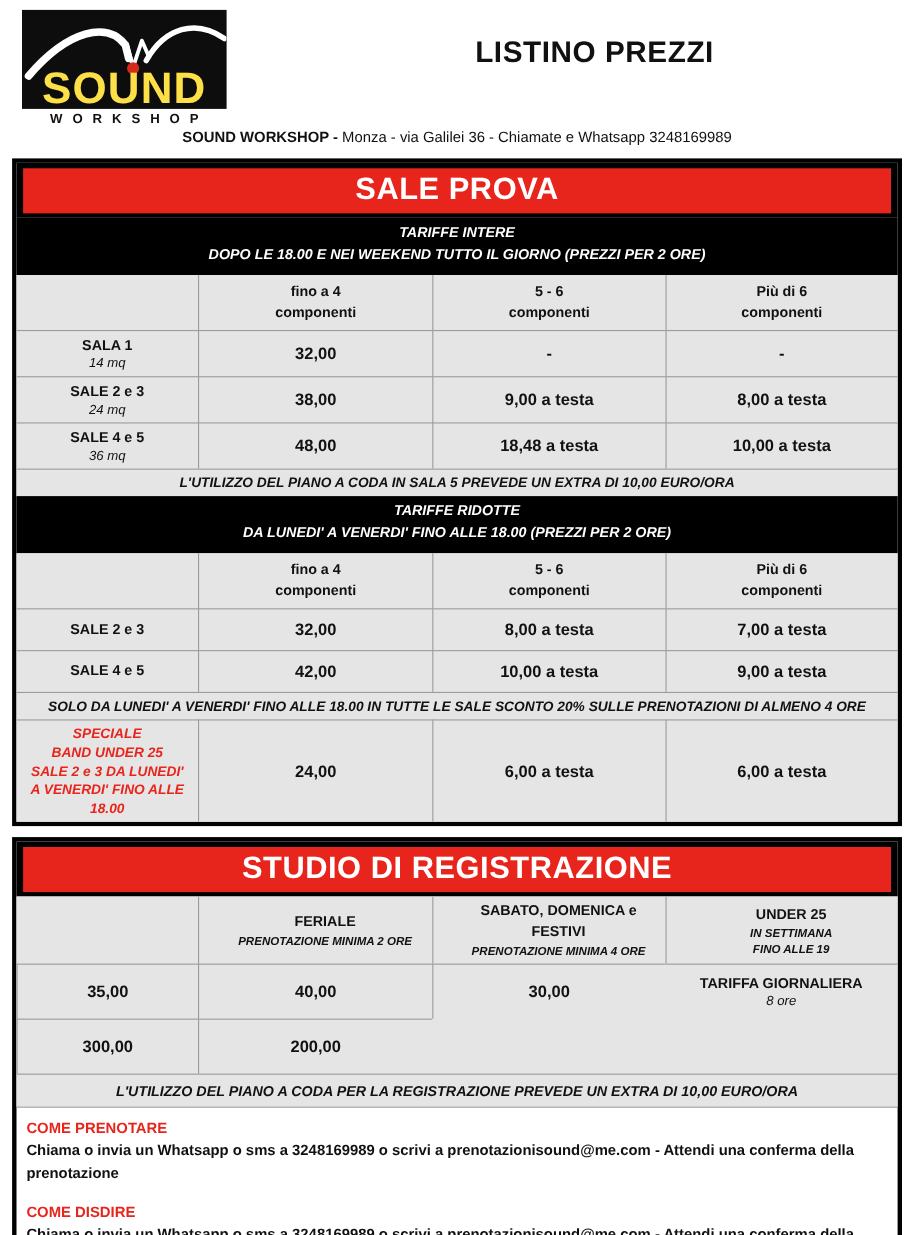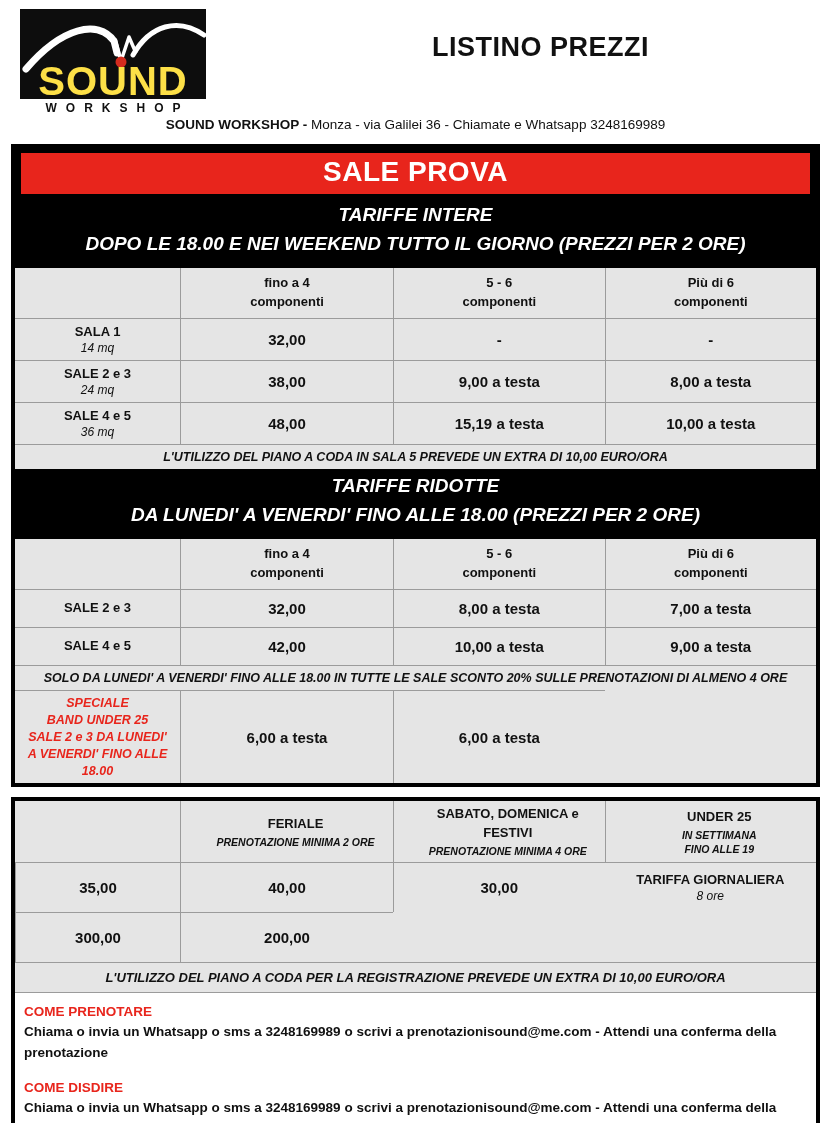--- a/index.html
+++ b/index.html
@@ -33,21 +33,21 @@
   
   .block { margin:0 11px; border:4px solid #000; background:#fff; }
   .block-sale { margin-top:22px; margin-bottom:10px; }
   .banner-wrap { background:#000; padding:5px 6px 4px 6px; }
   .red-banner {
     background:var(--red); color:#fff; font-weight:bold; font-size:28px;
     text-align:center; padding:3px 0 6px 0; letter-spacing:0.5px;
   }
   .black-heading {
     background:#000; color:#fff; font-weight:bold; font-style:italic;
-    text-align:center; font-size:19px; line-height:1.5; padding:3px 0 10px 0;
+    text-align:center; font-size:13px; line-height:1.5; padding:3px 0 10px 0;
   }
 
   
   .grid { display:grid; grid-template-columns:20.6% 26.6% 26.4% 26.4%; background:#e5e5e5; }
   .cell {
     display:flex; flex-direction:column; justify-content:center; align-items:center;
     text-align:center; padding:4px 6px;
   }
   .bl { border-left:1px solid var(--grid); }
   .bt { border-top:1px solid var(--grid); }
@@ -134,21 +134,21 @@
     </div>
     <div class="cell bt bl h42 val">38,00</div>
     <div class="cell bt bl h42 val">9,00 a testa</div>
     <div class="cell bt bl h42 val">8,00 a testa</div>
 
     <div class="cell bt h42">
       <span class="rowlabel">SALE 4 e 5</span>
       <span class="rowsub">36 mq</span>
     </div>
     <div class="cell bt bl h42 val">48,00</div>
-    <div class="cell bt bl h42 val">15,19 a testa</div>
+    <div class="cell bt bl h42 val">18,48 a testa</div>
     <div class="cell bt bl h42 val">10,00 a testa</div>
 
     <div class="cell bt span-all note">L'UTILIZZO DEL PIANO A CODA IN SALA 5 PREVEDE UN EXTRA DI 10,00 EURO/ORA</div>
   </div>
 
   <div class="black-heading pre">TARIFFE RIDOTTE
 DA LUNEDI' A VENERDI' FINO ALLE 18.00 (PREZZI PER 2 ORE)</div>
 
   <div class="grid">
     <div class="cell colhead"></div>
@@ -173,26 +173,30 @@
     <div class="cell bt bl h38 val">10,00 a testa</div>
     <div class="cell bt bl h38 val">9,00 a testa</div>
 
     <div class="cell bt span-all note">SOLO DA LUNEDI' A VENERDI' FINO ALLE 18.00 IN TUTTE LE SALE SCONTO 20% SULLE PRENOTAZIONI DI ALMENO 4 ORE</div>
 
     <div class="cell bt special-label pre">SPECIALE
 BAND UNDER 25
 SALE 2 e 3 DA LUNEDI'
 A VENERDI' FINO ALLE
 18.00</div>
+    <div class="cell bt bl h86 val">24,00</div>
     <div class="cell bt bl h86 val">6,00 a testa</div>
     <div class="cell bt bl h86 val">6,00 a testa</div>
   </div>
 </div>
 
 <div class="block">
+  <div class="banner-wrap">
+    <div class="red-banner">STUDIO DI REGISTRAZIONE</div>
+  </div>
 
   <div class="grid">
     <div class="cell colhead studio-colhead"></div>
     <div class="cell colhead studio-colhead bl">
       <span>FERIALE</span>
       <span class="studio-sub pre">PRENOTAZIONE MINIMA 2 ORE</span>
     </div>
     <div class="cell colhead studio-colhead bl">
       <span>SABATO, DOMENICA e FESTIVI</span>
       <span class="studio-sub pre">PRENOTAZIONE MINIMA 4 ORE</span>

